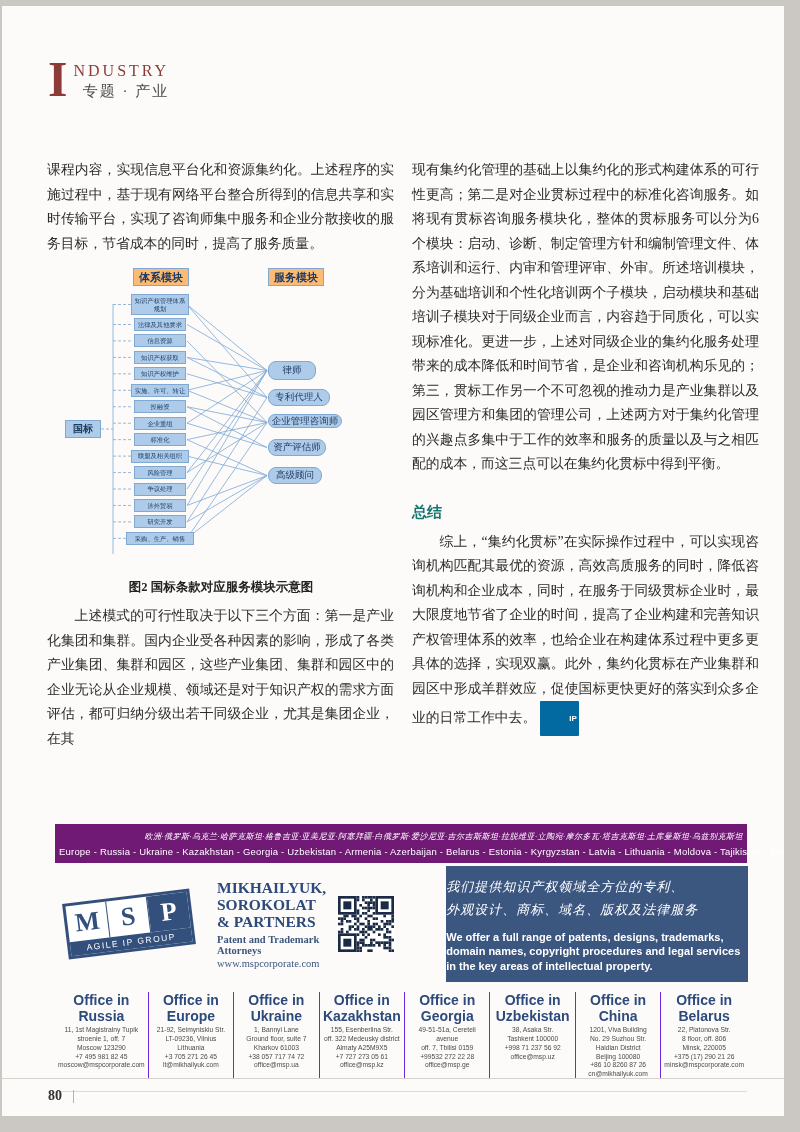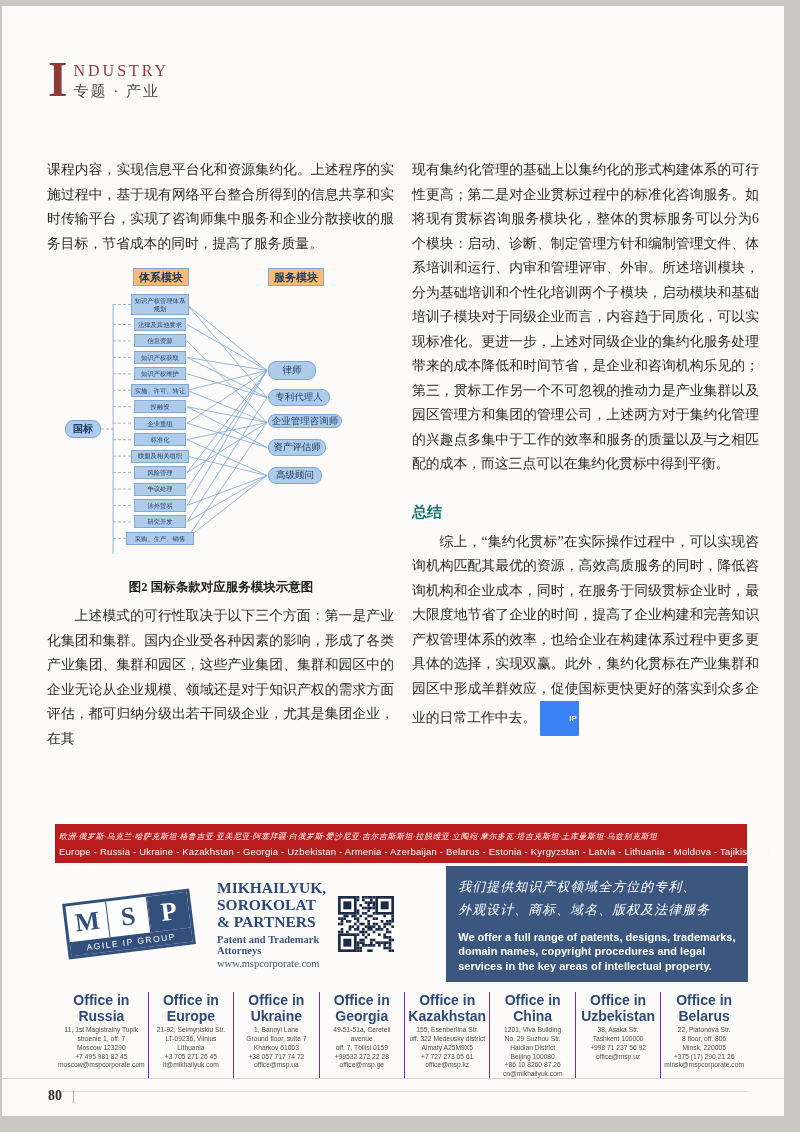--- a/index.html
+++ b/index.html
@@ -3,69 +3,69 @@
 <meta charset="utf-8">
 <style>
   * { margin:0; padding:0; box-sizing:border-box; }
   html,body { width:800px; height:1132px; }
   body { background:#cbc8c3; font-family:"Liberation Serif", serif; position:relative; }
   .sheet { position:absolute; left:2px; top:6px; width:782px; height:1110px; background:#fcfbf9; overflow:hidden; }
 
   
   .masthead { position:absolute; left:46px; top:50px; display:flex; }
   .cap-i { font-size:50px; line-height:0.92; color:#8e3a36; font-weight:bold; }
-  .mast-right { margin-left:6px; padding-top:6px; }
+  .mast-right { margin-left:6px; padding-top:6px;text-align:right; }
   .mast-en { font-size:16px; letter-spacing:3px; color:#8e3a36; }
   .mast-cn { font-size:15px; color:#4c4c4c; margin-top:2px; letter-spacing:2px; }
 
   
   .columns { position:absolute; left:45px; top:152px; width:712px; display:flex; gap:18px; }
   .col { width:347px; }
   .body-p { font-size:13.8px; line-height:24.5px; text-align:justify; color:#2b2b2b; }
   .indent { text-indent:2em; }
 
   
   .figure { position:relative; width:360px; height:315px; left:-6px; margin-top:4px; }
   .figure svg { position:absolute; left:0; top:0; }
   .fbox { position:absolute; background:#aecbe9; border:1px solid #7fa9d2; color:#1d3c63;
           display:flex; align-items:center; justify-content:center; text-align:center;
           font-family:"Liberation Sans", sans-serif; line-height:1.15; }
   .fbox.hdr { background:#fdba74; font-weight:bold; font-size:11px; }
   .fbox.mod { font-size:6.3px; }
   .fbox.svc { font-size:9.5px;border-radius:8px; }
-  .fbox.goal { font-size:10px; font-weight:bold;border-radius:8px; }
+  .fbox.goal { font-size:10px; font-weight:bold; }
   .fig-caption { font-size:12.5px; font-weight:bold; text-align:center; color:#222; margin:4px 0 8px -6px; width:360px; }
 
   
   .summary-title { font-family:"Liberation Sans", sans-serif; font-size:15px; color:#17756f; margin:26px 0 8px 0; }
-  .endmark { display:inline-block; background:#3b82f6; color:#fff; font-family:"Liberation Sans", sans-serif;
+  .endmark { display:inline-block; background:#0369a1; color:#fff; font-family:"Liberation Sans", sans-serif;
              font-size:8px; font-weight:bold; line-height:11px; padding:12px 2px; border-radius:1px; vertical-align:1px; }
 
   
   .ad { position:absolute; left:53px; top:818px; width:692px; border-bottom:1px solid #ddd9d3; padding-bottom:6px; }
-  .ad-band { background:#b91c1c; color:#fff; text-align:left; padding:7px 4px 6px; }
+  .ad-band { background:#701a75; color:#fff; text-align:right; padding:7px 4px 6px; }
   .band-cn { font-size:8px; font-style:italic; letter-spacing:0.5px; white-space:nowrap; }
   .band-en { font-family:"Liberation Sans", sans-serif; font-size:9.5px; letter-spacing:0.2px; margin-top:4px; white-space:nowrap; }
   .ad-mid { display:flex; margin-top:3px; }
   .ad-left { flex:1; display:flex; align-items:center; gap:12px; padding:10px 6px 10px 4px; }
   .msp-logo { width:146px; height:84px; position:relative; flex:none; }
   .msp-tilt { position:absolute; left:6px; top:14px; width:128px; height:56px; transform:rotate(-7deg);
               border:3px solid #33507c; background:#fff; }
   .msp-row { display:flex; height:36px; }
   .msp-cell { flex:1; display:flex; align-items:center; justify-content:center;
               font-size:26px; font-weight:bold; color:#33507c; border-right:1px solid #33507c; }
   .msp-cell:last-child { border-right:none; background:#33507c; color:#fff; }
   .msp-strip { height:14px; background:#33507c; color:#fff; font-family:"Liberation Sans", sans-serif;
                font-size:8.5px; letter-spacing:1.5px; display:flex; align-items:center; justify-content:center; }
   .firm { font-family:Liberation Serif, serif; color:#2d4a7c; }
   .firm-name { font-size:15.5px; font-weight:bold; line-height:1.1; }
   .firm-sub { font-size:10.5px; font-weight:bold; margin-top:4px; color:#3c577f; }
   .firm-url { font-size:10.5px; margin-top:2px; color:#3c577f; }
   .qr { flex:none; margin-left:auto; margin-right:6px; }
-  .ad-offer { flex:none; width:302px; background:#3b5780; color:#fff; padding:10px 12px 8px;margin-left:40px; }
+  .ad-offer { flex:none; width:302px; background:#3b5780; color:#fff; padding:10px 0 8px;margin-left:40px; }
   .offer-cn { font-size:13px; font-style:italic; letter-spacing:1px; line-height:1.75; }
   .offer-en { font-family:"Liberation Sans", sans-serif; font-size:11px; font-weight:bold; line-height:1.35; margin-top:8px; }
   .ad-offices { display:flex; margin-top:4px; padding:6px 0 6px; }
   .office { flex:1; padding:0 3px; text-align:center; font-family:"Liberation Sans", sans-serif; }
   .office + .office { border-left:1px solid #6d28d9; }
   .office-title { font-size:14px; font-weight:bold; color:#2d4a7c; margin-bottom:2px; }
   .office-line { font-size:6.7px; color:#4a4a4a; line-height:1.32; }
 
   
   .footer-rule { position:absolute; left:0; top:1072px; width:782px; border-top:1px solid #d6d2cc; }
@@ -370,51 +370,51 @@
         </div>
         <div class="office">
           <div class="office-title">Office in Ukraine</div>
           <div class="office-line">1, Bannyi Lane</div>
           <div class="office-line">Ground floor, suite 7</div>
           <div class="office-line">Kharkov 61003</div>
           <div class="office-line">+38 057 717 74 72</div>
           <div class="office-line">office@msp.ua</div>
         </div>
         <div class="office">
-          <div class="office-title">Office in Georgia</div>
-          <div class="office-line">49-51-51a, Cereteli avenue</div>
-          <div class="office-line">off. 7, Tbilisi 0159</div>
-          <div class="office-line">+99532 272 22 28</div>
-          <div class="office-line">office@msp.ge</div>
-        </div>
-        <div class="office">
           <div class="office-title">Office in Kazakhstan</div>
           <div class="office-line">155, Esenberlina Str.</div>
           <div class="office-line">off. 322 Medeusky district</div>
           <div class="office-line">Almaty A25M9X5</div>
           <div class="office-line">+7 727 273 05 61</div>
           <div class="office-line">office@msp.kz</div>
+        </div>
+        <div class="office">
+          <div class="office-title">Office in Georgia</div>
+          <div class="office-line">49-51-51a, Cereteli avenue</div>
+          <div class="office-line">off. 7, Tbilisi 0159</div>
+          <div class="office-line">+99532 272 22 28</div>
+          <div class="office-line">office@msp.ge</div>
+        </div>
+        <div class="office">
+          <div class="office-title">Office in Uzbekistan</div>
+          <div class="office-line">38, Asaka Str.</div>
+          <div class="office-line">Tashkent 100000</div>
+          <div class="office-line">+998 71 237 56 92</div>
+          <div class="office-line">office@msp.uz</div>
         </div>
         <div class="office">
           <div class="office-title">Office in China</div>
           <div class="office-line">1201, Viva Building</div>
           <div class="office-line">No. 29 Suzhou Str.</div>
           <div class="office-line">Haidian District</div>
           <div class="office-line">Beijing 100080</div>
           <div class="office-line">+86 10 8260 87 26</div>
           <div class="office-line">cn@mikhailyuk.com</div>
         </div>
         <div class="office">
-          <div class="office-title">Office in Uzbekistan</div>
-          <div class="office-line">38, Asaka Str.</div>
-          <div class="office-line">Tashkent 100000</div>
-          <div class="office-line">+998 71 237 56 92</div>
-          <div class="office-line">office@msp.uz</div>
-        </div>
-        <div class="office">
           <div class="office-title">Office in Belarus</div>
           <div class="office-line">22, Platonova Str.</div>
           <div class="office-line">8 floor, off. 806</div>
           <div class="office-line">Minsk, 220005</div>
           <div class="office-line">+375 (17) 290 21 26</div>
           <div class="office-line">minsk@mspcorporate.com</div>
         </div>
       </div>
   </div>
 

